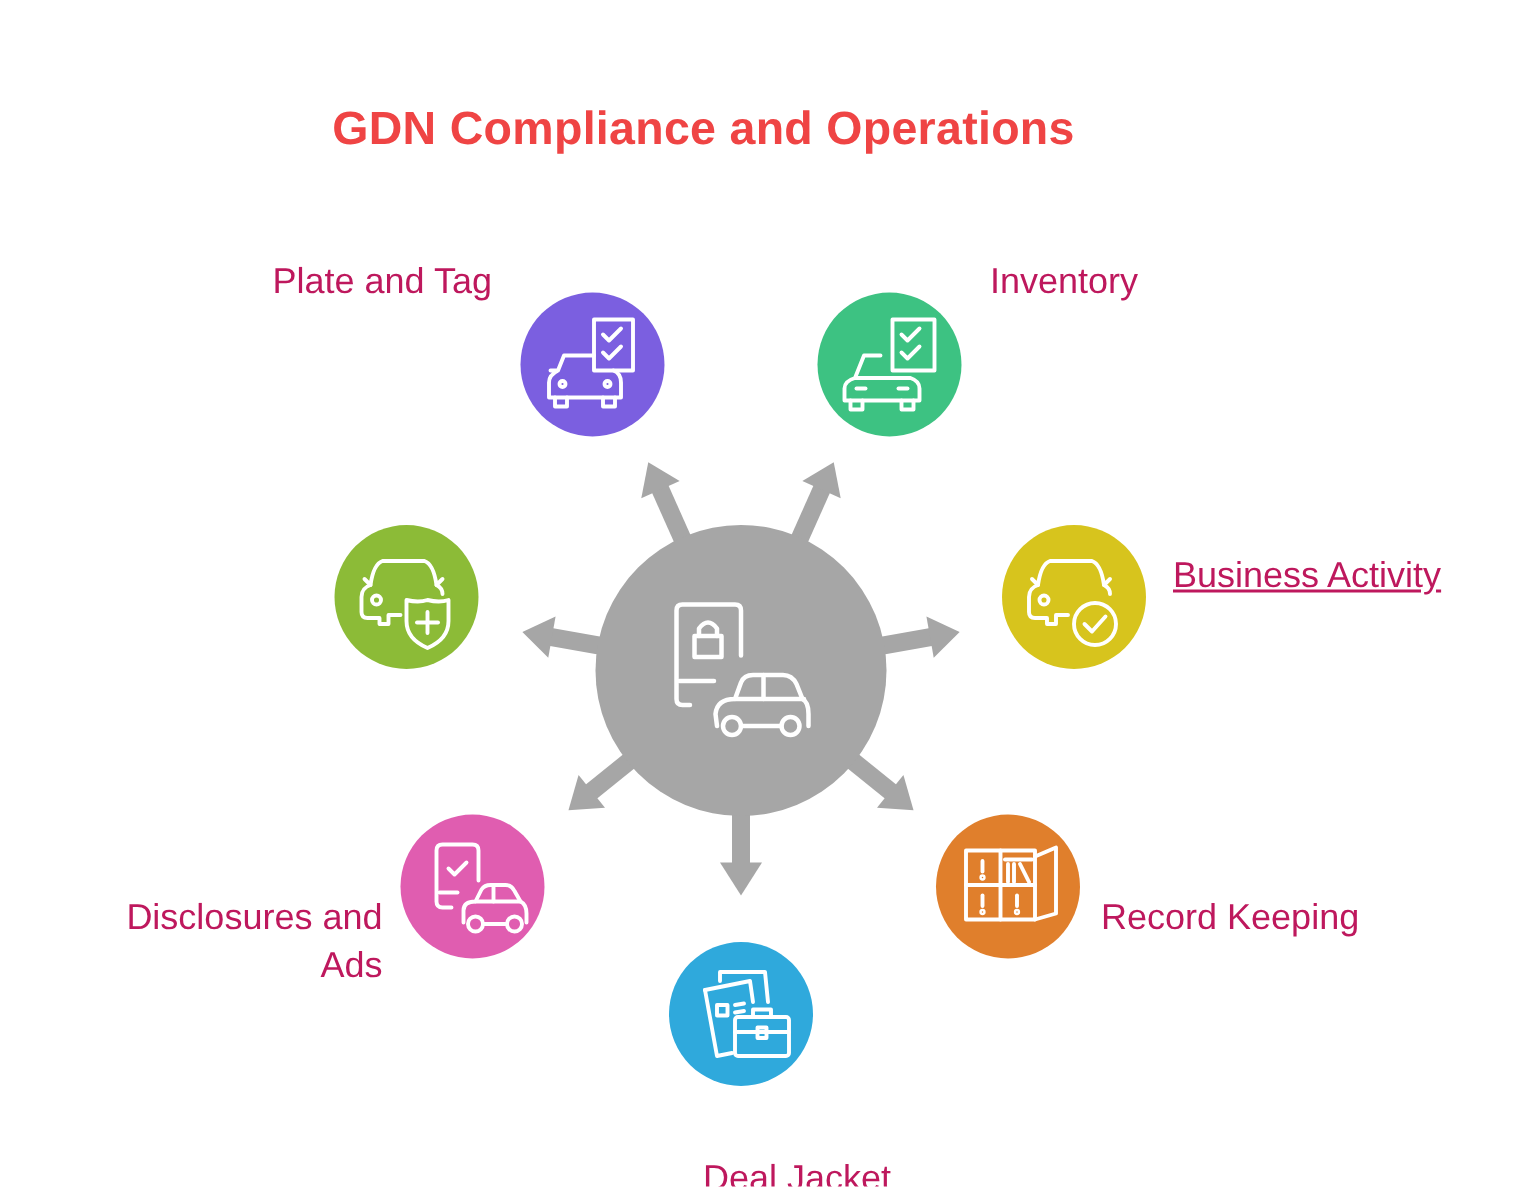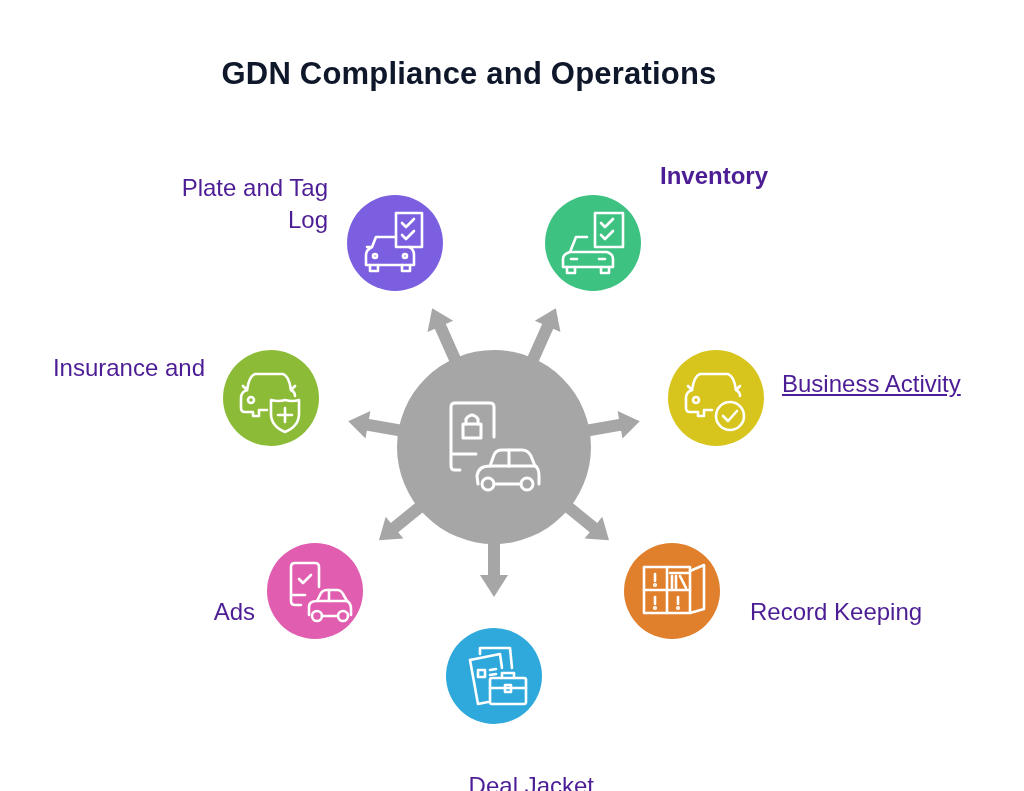--- a/index.html
+++ b/index.html
@@ -1,21 +1,21 @@
 <!DOCTYPE html>
 <html><head>
 <meta charset="utf-8">
 <style>
   html, body { margin:0; padding:0; background:#ffffff; }
   body { width:1024px; height:791px; position:relative; overflow:hidden;
          font-family:"Liberation Sans", "DejaVu Sans", sans-serif; }
-  .title { position:absolute; left:0; width:938px; top:56px; text-align:center;
-           font-size:31px; font-weight:bold; color:#0f172a; letter-spacing:0.2px; }
+  .title { position:absolute; left:0; width:938px; top:68px; text-align:center;
+           font-size:31px; font-weight:bold; color:#ef4444; letter-spacing:0.2px; }
   svg.diagram { position:absolute; left:0; top:0; }
-  .label { position:absolute; font-size:24px; color:#4c1d95; line-height:32px; }
+  .label { position:absolute; font-size:24px; color:#be185d; line-height:32px; }
   .label.right { text-align:right; }
   .label.left { text-align:left; }
   .label.center { text-align:right;margin-top:28px; }
   .node { position:absolute; border-radius:50%; }
   .node svg { position:absolute; left:0; top:0; }
 </style>
 </head>
 <body>
 
 <div class="title">GDN Compliance and Operations</div>
@@ -80,51 +80,49 @@
     <polyline points="55,28 59,32 67,24"></polyline>
     <polyline points="55,40 59,44 67,36"></polyline>
     <path d="M49,42 L29,42 L25,52 L20,52 M25,52 Q19,55 19,60 L19,70 L67,70 L67,60 Q67,54 62,52"></path>
     <circle cx="28" cy="61" r="2"></circle>
       <circle cx="58" cy="61" r="2"></circle>
     <path d="M23,70 L23,76 L31,76 L31,70 M55,70 L55,76 L63,76 L63,70"></path>
   </svg>
 </div>
 <div class="label right" style="left:130px;top:172px;width:198px;">
   <div>Plate and Tag</div>
-  <div>Log</div>
 </div>
 
 <div class="node" style="left:545px;top:195px;width:96px;height:96px;background:#3dc282;">
   <svg width="96" height="96" fill="none" stroke="#fff" stroke-width="2.6" stroke-linecap="round" stroke-linejoin="round">
     <rect x="50" y="18" width="28" height="34"></rect>
     <polyline points="56,28 60,32 68,24"></polyline>
     <polyline points="56,40 60,44 68,36"></polyline>
     <path d="M42,42 L31,42 L25,57 Q18,59 18,64 L18,72 L68,72 L68,64 Q68,59 62,57 L25,57"></path>
     <line x1="26" y1="64" x2="32" y2="64"></line>
       <line x1="54" y1="64" x2="60" y2="64"></line>
     <path d="M22,72 L22,78 L30,78 L30,72 M56,72 L56,78 L64,78 L64,72"></path>
   </svg>
 </div>
-<div class="label left" style="left:660px;top:160px;width:220px;font-weight:bold;">
+<div class="label left" style="left:660px;top:172px;width:220px;">
   <div>Inventory</div>
 </div>
 
 <div class="node" style="left:223px;top:350px;width:96px;height:96px;background:#8cbb37;">
   <svg width="96" height="96" fill="none" stroke="#fff" stroke-width="2.6" stroke-linecap="round" stroke-linejoin="round">
     <path d="M20,36 L24,40 Q26,26 32,24 L60,24 Q66,26 68,40 L72,36"></path>
     <path d="M24,40 Q18,42 18,48 L18,58 Q18,62 22,62 L30,62 L30,66 L36,66 L36,60 L44,60"></path>
     <path d="M68,40 Q72,42 72,46"></path>
     <circle cx="28" cy="50" r="3"></circle>
     <path d="M62,50 Q70,52 76,50 L76,64 Q76,76 62,82 Q48,76 48,64 L48,50 Q56,52 62,50 Z"></path>
     <line x1="62" y1="58" x2="62" y2="72"></line>
       <line x1="55" y1="65" x2="69" y2="65"></line>
   </svg>
 </div>
 <div class="label right" style="left:0px;top:352px;width:205px;">
-  <div>Insurance and</div>
 </div>
 
 <div class="node" style="left:668px;top:350px;width:96px;height:96px;background:#d7c41d;">
   <svg width="96" height="96" fill="none" stroke="#fff" stroke-width="2.6" stroke-linecap="round" stroke-linejoin="round">
     <path d="M20,36 L24,40 Q26,26 32,24 L60,24 Q66,26 68,40 L72,36"></path>
     <path d="M24,40 Q18,42 18,48 L18,58 Q18,62 22,62 L30,62 L30,66 L36,66 L36,60 L44,60"></path>
     <path d="M68,40 Q72,42 72,46"></path>
     <circle cx="28" cy="50" r="3"></circle>
     <circle cx="62" cy="66" r="14"></circle>
     <polyline points="55,66 60,71 69,61"></polyline>
@@ -141,20 +139,21 @@
     <polyline points="32,36 36,40 44,32"></polyline>
     <path d="M42,72 L42,64 Q42,58 50,58 L54,50 Q56,47 60,47 L70,47 Q74,47 76,51 L80,58 Q84,60 84,66 L84,72"></path>
     <line x1="62" y1="47" x2="62" y2="58"></line>
       <line x1="50" y1="58" x2="80" y2="58"></line>
     <circle cx="50" cy="73" r="5"></circle>
       <circle cx="76" cy="73" r="5"></circle>
     <line x1="55" y1="73" x2="71" y2="73"></line>
   </svg>
 </div>
 <div class="label right" style="left:20px;top:596px;width:235px;">
+  <div>Disclosures and</div>
   <div>Ads</div>
 </div>
 
 <div class="node" style="left:624px;top:543px;width:96px;height:96px;background:#e07f2c;">
   <svg width="96" height="96" fill="none" stroke="#fff" stroke-width="2.6" stroke-linecap="round" stroke-linejoin="round">
     <rect x="20" y="24" width="46" height="46"></rect>
     <line x1="43" y1="24" x2="43" y2="70"></line>
       <line x1="20" y1="47" x2="66" y2="47"></line>
     <polyline points="66,28 80,22 80,66 66,70"></polyline>
     <line x1="31" y1="31" x2="31" y2="38"></line>
@@ -162,21 +161,21 @@
     <line x1="31" y1="54" x2="31" y2="61"></line>
       <circle cx="31" cy="65" r="0.8"></circle>
     <line x1="54" y1="54" x2="54" y2="61"></line>
       <circle cx="54" cy="65" r="0.8"></circle>
     <line x1="46" y1="30" x2="64" y2="30"></line>
     <line x1="48" y1="33" x2="48" y2="45"></line>
       <line x1="52" y1="33" x2="52" y2="45"></line>
     <line x1="56" y1="33" x2="62" y2="45"></line>
   </svg>
 </div>
-<div class="label left" style="left:734px;top:596px;width:240px;margin-left:16px;">
+<div class="label left" style="left:734px;top:596px;width:240px;">
   <div>Record Keeping</div>
 </div>
 
 <div class="node" style="left:446px;top:628px;width:96px;height:96px;background:#2fa9dc;">
   <svg width="96" height="96" fill="none" stroke="#fff" stroke-width="2.6" stroke-linecap="round" stroke-linejoin="round">
     <polyline points="34,26 34,20 64,20 66,40"></polyline>
     <path d="M24,32 L54,26 L56,40"></path>
     <path d="M24,32 L32,76 L42,74"></path>
     <rect x="32" y="42" width="7" height="7"></rect>
     <line x1="44" y1="42" x2="50" y2="41"></line>

